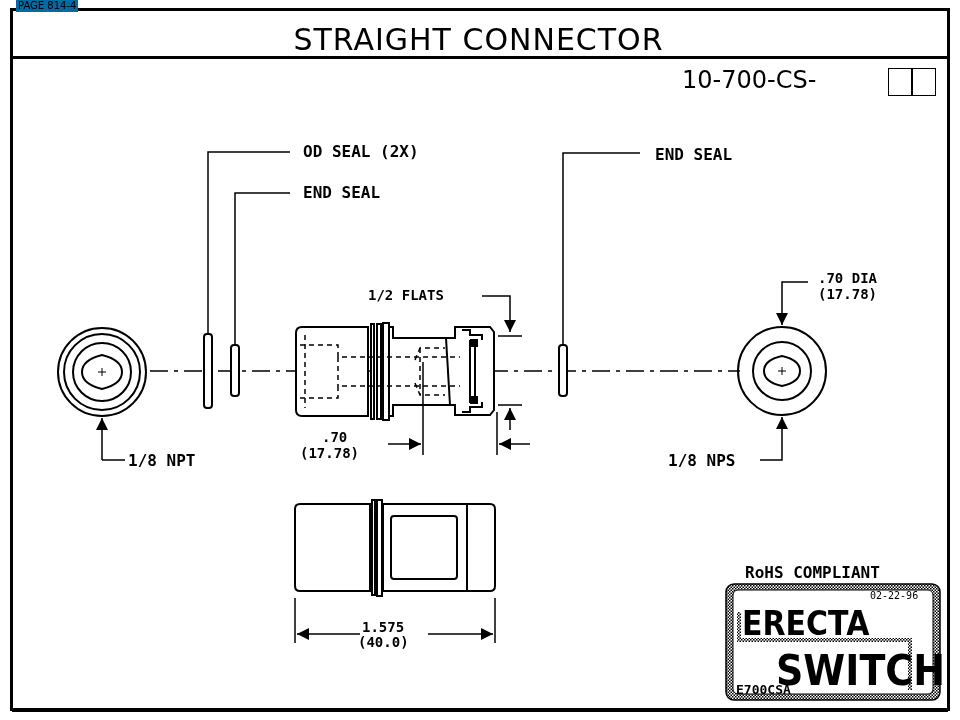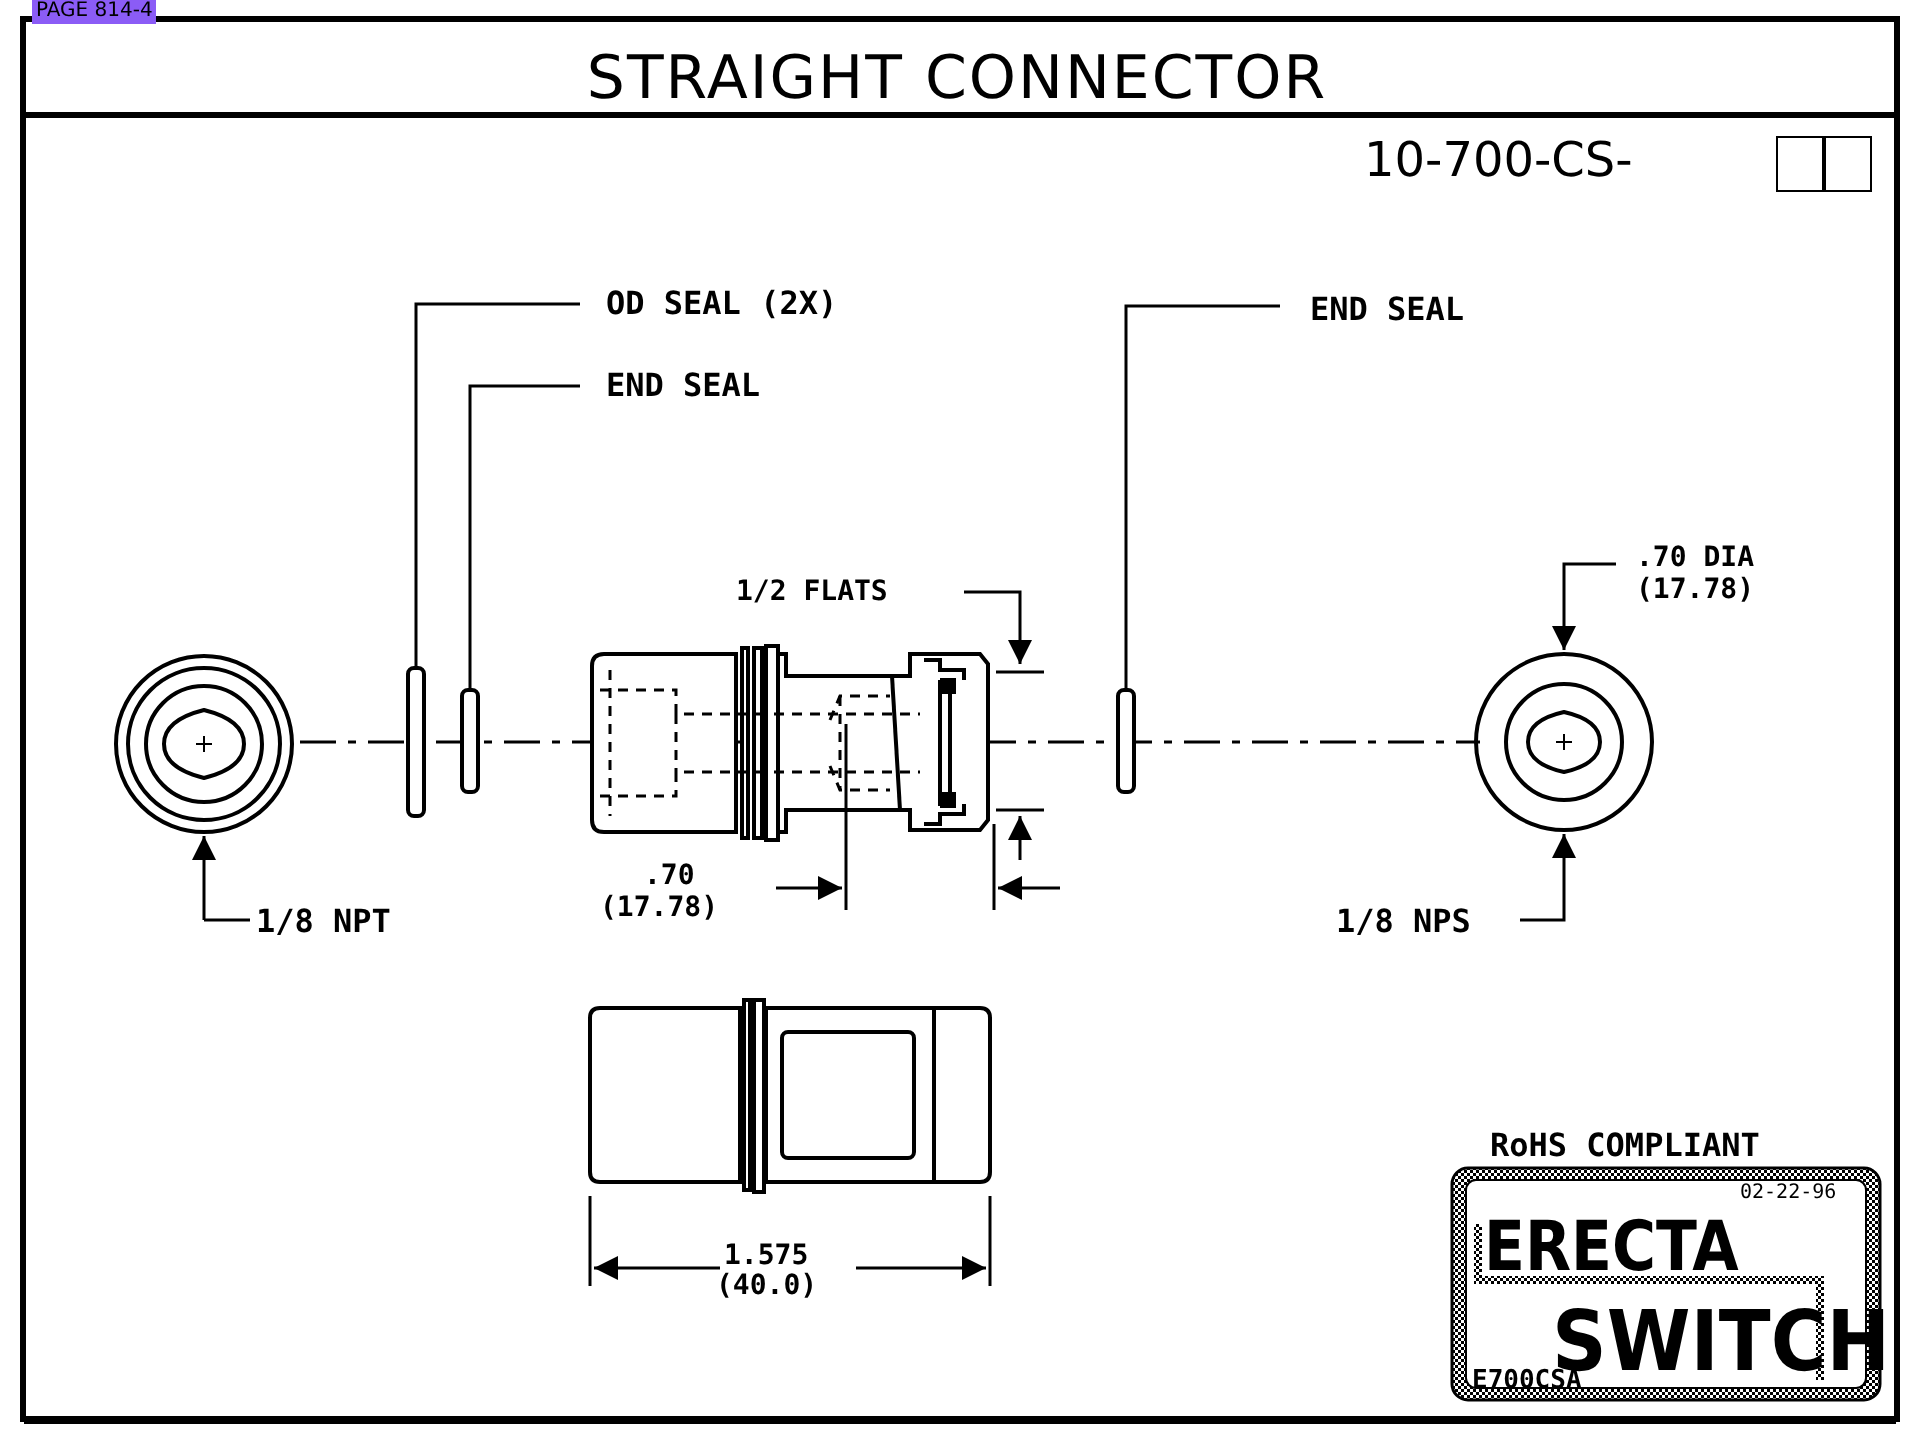--- a/index.html
+++ b/index.html
@@ -1,19 +1,19 @@
 <!DOCTYPE html>
 <html><head>
 <meta charset="utf-8">
 <style>
   html, body { margin:0; padding:0; background:#ffffff; }
   body { width:960px; height:720px; position:relative; overflow:hidden; font-family:"DejaVu Sans Mono", monospace; }
   .frame { position:absolute; left:10px; top:8px; width:934px; height:697px; border:3px solid #000; box-sizing:content-box; }
   .shadow-b { position:absolute; left:12px; top:708px; width:936px; height:4px; background:#000; }
-  .page-label { position:absolute; left:16px; top:0px; background:#8b5cf6; font-family:"DejaVu Sans", sans-serif; font-size:10px; padding:0 2px; color:#000; line-height:12px; }
+  .page-label { position:absolute; left:16px; top:0px; background:#0369a1; font-family:"DejaVu Sans", sans-serif; font-size:10px; padding:0 2px; color:#000; line-height:12px; }
   .title-bar { position:absolute; left:10px; top:10px; width:937px; height:46px; border-bottom:3px solid #000; }
   .title { position:absolute; left:0; width:100%; top:12px; text-align:center; font-family:"DejaVu Sans", sans-serif; font-size:30px; letter-spacing:1px; color:#000; font-weight:normal; }
   .part-no { position:absolute; left:682px; top:66px; font-family:"DejaVu Sans", sans-serif; font-size:24px; color:#000; letter-spacing:0px; }
   .part-box { position:absolute; top:68px; width:24px; height:28px; border:1.5px solid #000; box-sizing:border-box; }
   svg.drawing { position:absolute; left:0; top:0; }
   .lbl { font-family:"DejaVu Sans Mono", monospace; font-weight:bold; font-size:16px; fill:#000; }
   .lbl-sm { font-family:"DejaVu Sans Mono", monospace; font-weight:bold; font-size:14px; fill:#000; }
   .logo-text { font-family:"DejaVu Sans", sans-serif; font-weight:bold; fill:#000; }
 </style>
 </head>

